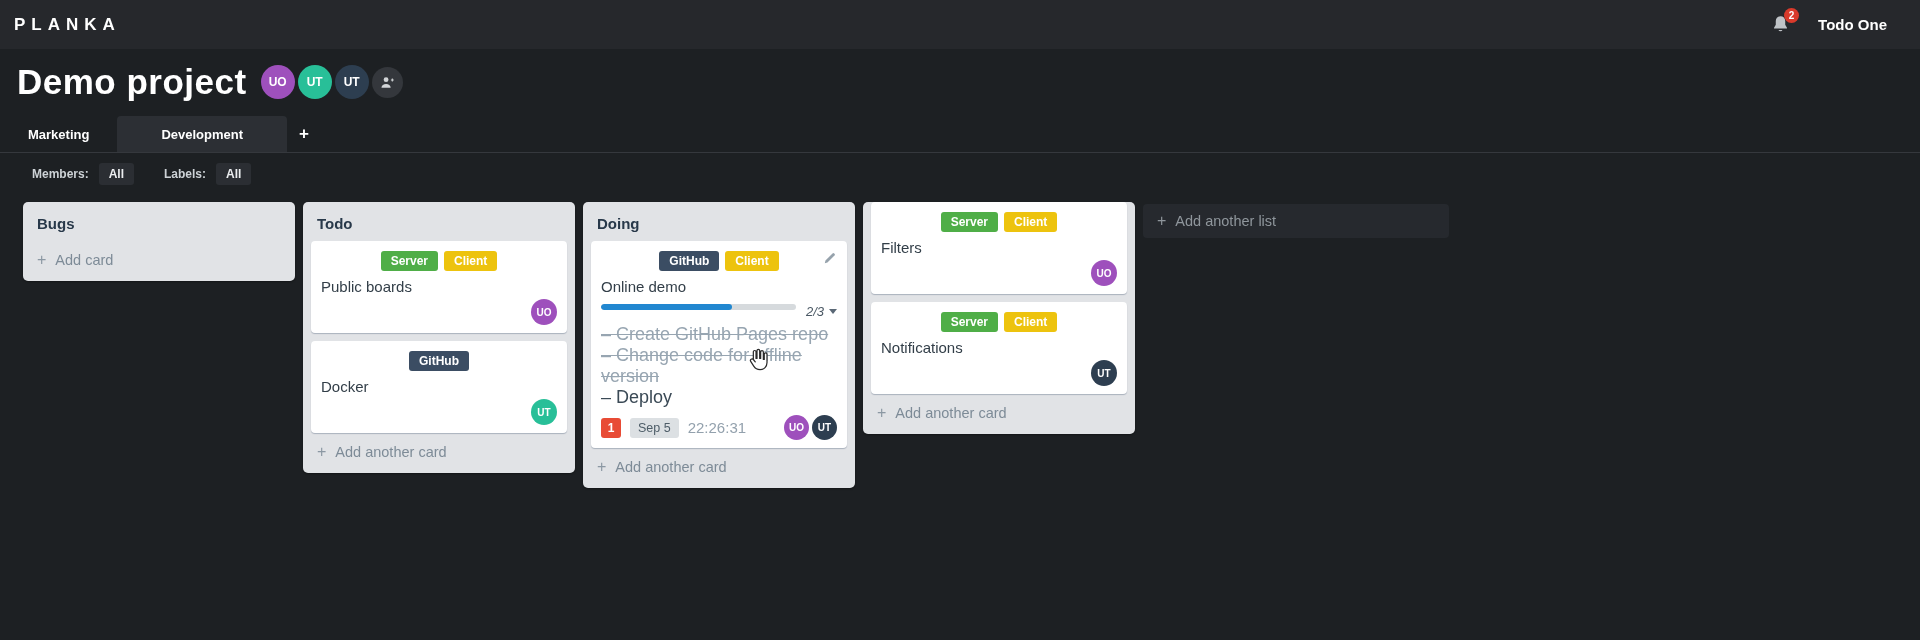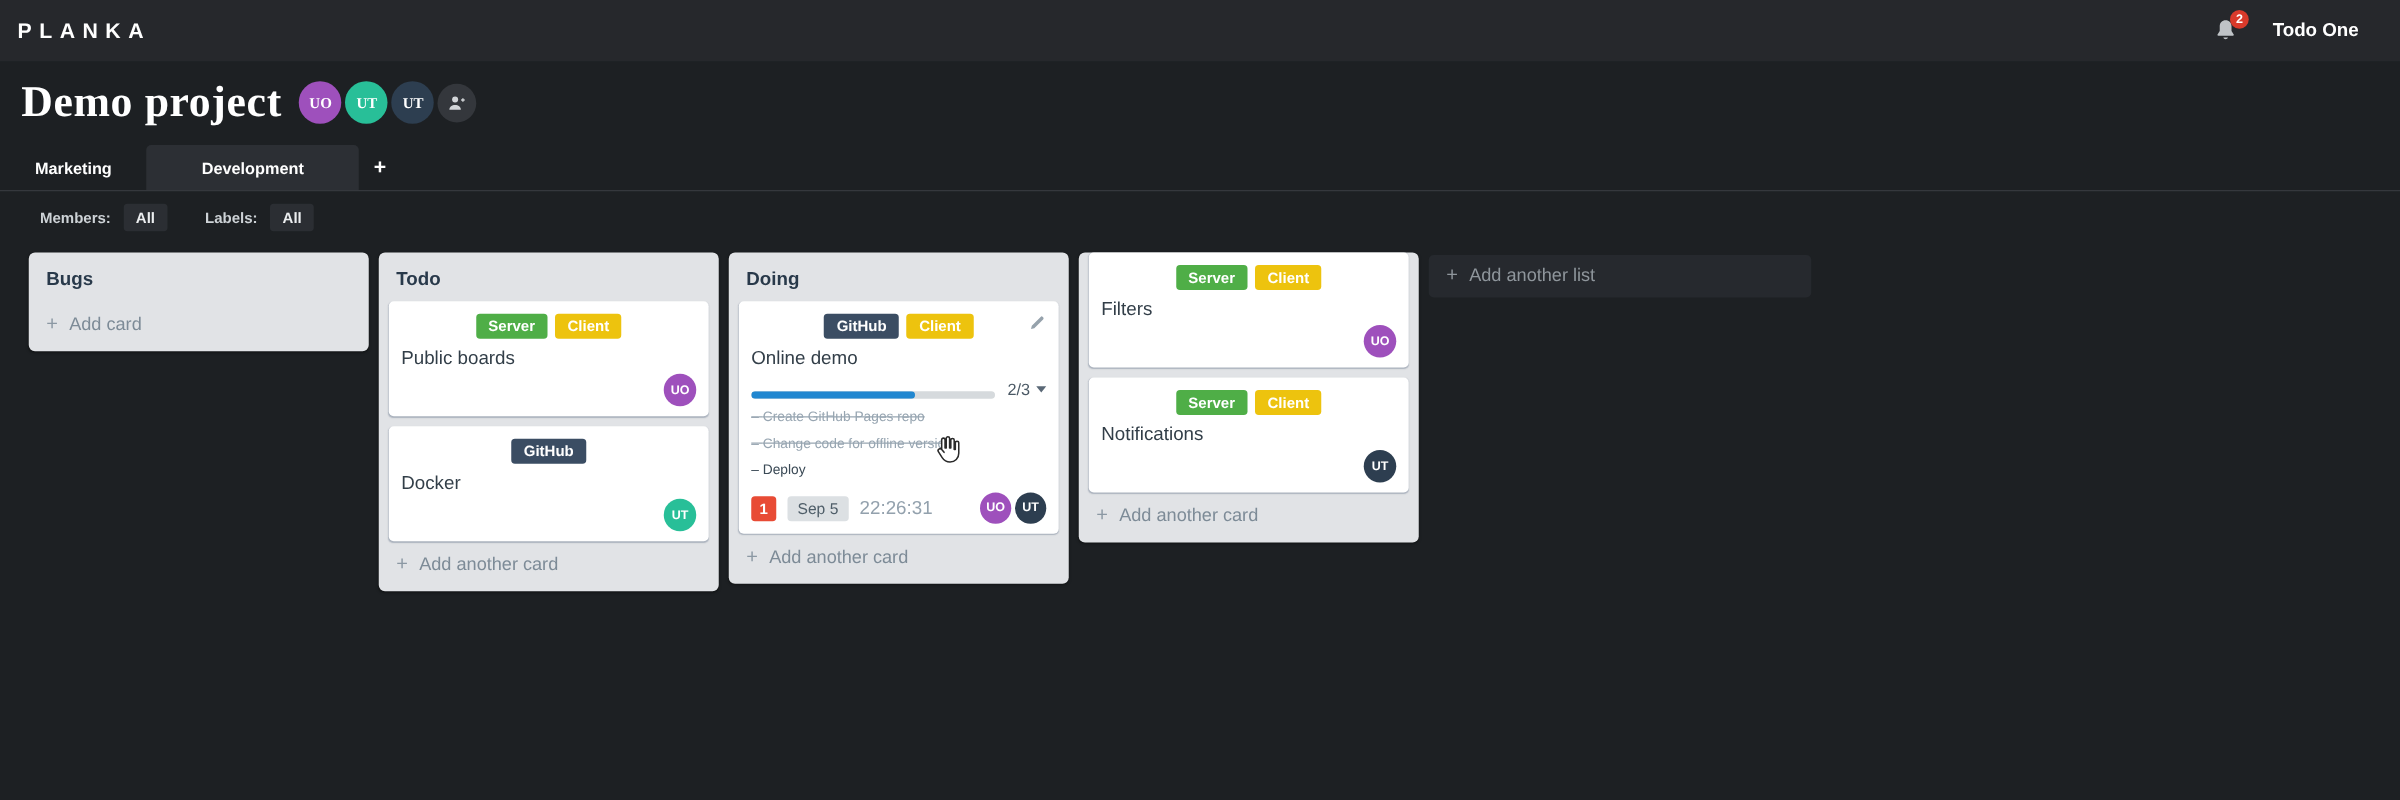--- a/index.html
+++ b/index.html
@@ -21,21 +21,21 @@
   .bell-wrap { position:relative; cursor:pointer; width:22px; height:24px; }
   .badge {
     position:absolute; top:-5px; right:-7px;
     background:#d93a2b; color:#fff; font-size:10px; font-weight:bold;
     min-width:15px; height:15px; border-radius:50%;
     display:flex; align-items:center; justify-content:center; padding:0 2px;
   }
   .user-name { color:#fff; font-size:15px; font-weight:bold; cursor:pointer; }
 
   
-  .project-row { display:flex; align-items:center; gap:14px; margin:13px 0 0 17px;font-family:Liberation Serif, serif; }
+  .project-row { display:flex; align-items:center; gap:14px; margin:13px 0 0 17px; }
   .project-title { color:#fff; font-size:35px; font-weight:bold; letter-spacing:.5px; }
   .avatars { display:flex; align-items:center; gap:3px; }
   .avatar {
     width:34px; height:34px; border-radius:50%;
     color:#fff; font-size:12px; font-weight:bold;
     display:flex; align-items:center; justify-content:center;
     cursor:pointer; flex:0 0 auto;
   }
   .add-member {
     width:31px; height:31px; border-radius:50%; background:#34373c;
@@ -70,29 +70,29 @@
     background:#fff; border-radius:4px; padding:8px 10px 8px;
     box-shadow:0 1px 1px rgba(9,30,66,.25); cursor:pointer; position:relative;
   }
   .labels { display:flex; gap:6px; margin:2px 0 7px;justify-content:center; }
   .label { color:#fff; font-size:12px; font-weight:bold; padding:3px 10px; border-radius:3px; cursor:pointer; }
   .card-title { color:#323e48; font-size:15px; margin:0 0 4px; }
   .card-members { display:flex; justify-content:flex-end; margin-top:4px; }
   .avatar.sm { width:26px; height:26px; font-size:10px; }
   .edit-btn { position:absolute; top:10px; right:10px; cursor:pointer; }
 
-  .progress-row { display:flex; align-items:flex-end; gap:10px; margin:9px 0 5px; }
+  .progress-row { display:flex; align-items:flex-start; gap:10px; margin:9px 0 5px;font-style:italic; }
   .progress-track { flex:1; height:6px; background:#d6dadd; border-radius:3px; overflow:hidden; }
   .progress-fill { height:100%; background:#2187d0; border-radius:3px; }
   .progress-label { color:#4a5864; font-size:13px; display:flex; align-items:center; gap:5px; cursor:pointer; }
   .caret-down { width:0; height:0; border-left:4px solid transparent; border-right:4px solid transparent;
                 border-top:5px solid #5a6876; }
 
   .tasks { list-style:none; margin-top:2px; }
-  .task { font-size:11px; line-height:21px; color:#3b4a56; cursor:pointer; }
+  .task { font-size:18px; line-height:21px; color:#3b4a56; cursor:pointer; }
   .task.completed { color:#97a5b1; text-decoration:line-through; }
 
   .card-meta { display:flex; align-items:center; gap:9px; margin-top:7px; }
   .notif-badge { background:#e84b35; color:#fff; font-size:12px; font-weight:bold;
                  width:20px; height:20px; border-radius:3px;
                  display:flex; align-items:center; justify-content:center; }
   .date-chip { background:#dce0e3; color:#4e5d68; font-size:12.5px;
                padding:3px 8px; border-radius:3px; cursor:pointer; }
   .time-text { color:#93a1ad; font-size:15px; }
   .meta-spacer { flex:1; }

